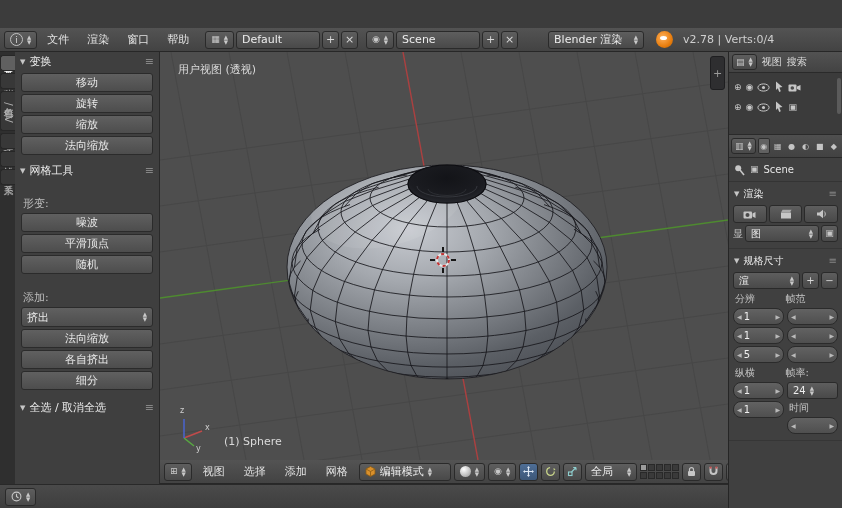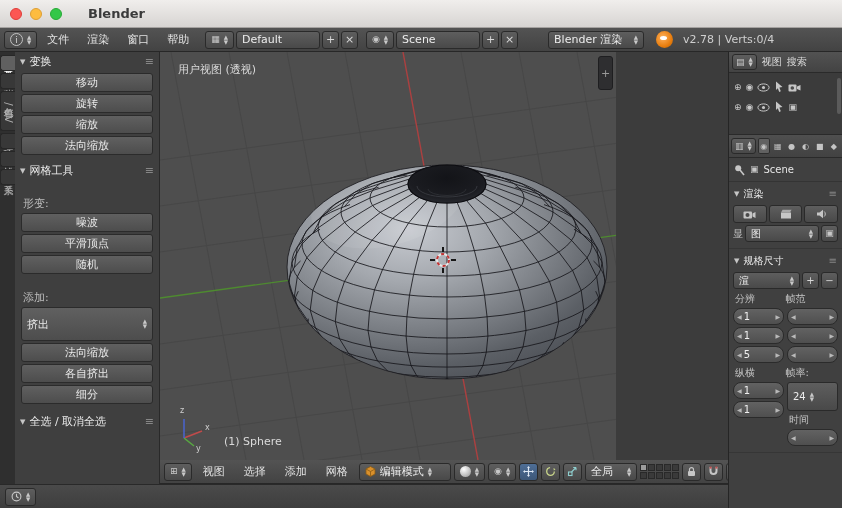--- a/index.html
+++ b/index.html
@@ -36,23 +36,23 @@
 .shelf{position:absolute;left:15px;top:52px;width:145px;height:432px;background:#3f3f3f;border-right:1px solid #292929;overflow:hidden}
 .phead{height:19px;display:flex;align-items:center;gap:4px;padding:0 5px;color:#ebebeb}
 .tri{font-size:7px;color:#c6c6c6}
 .tri::before{content:"▼"}
 .grip{margin-left:auto;color:#868686}
 .grip::before{content:"≡"}
 .sbtn{display:block;height:19px;line-height:17px;text-align:center;background:linear-gradient(#606060,#4d4d4d);border:1px solid #2b2b2b;border-radius:3px;color:#e9e9e9;margin:2px 6px;overflow:hidden;white-space:nowrap}
 .srow{display:flex;gap:2px;margin:2px 6px}
 .srow .sbtn{flex:1;margin:0}
 .slabel{color:#bdbdbd;margin:16px 8px 1px}
-.ddrow{display:flex;align-items:center;justify-content:space-between;height:19px;background:linear-gradient(#606060,#4d4d4d);border:1px solid #2b2b2b;border-radius:3px;color:#e9e9e9;margin:2px 6px;padding:16px 5px}
-
-.viewport{position:absolute;left:160px;top:52px;width:456px;height:408px;background:#4e4e4e;overflow:hidden}
+.ddrow{display:flex;align-items:center;justify-content:space-between;height:19px;background:linear-gradient(#606060,#4d4d4d);border:1px solid #2b2b2b;border-radius:3px;color:#e9e9e9;margin:2px 6px;padding:9px 5px}
+
+.viewport{position:absolute;left:160px;top:52px;width:568px;height:408px;background:#4e4e4e;overflow:hidden}
 .vp-label{position:absolute;left:18px;top:10px;color:#dadada}
 .vp-obj{position:absolute;left:64px;bottom:12px;color:#dadada}
 .vp-plus{position:absolute;right:3px;top:4px;width:15px;height:34px;background:#2e2e30;border:1px solid #1e1e20;border-radius:3px;color:#9a9a9a;display:flex;align-items:center;justify-content:center}
 .vp-plus::before{content:"+"}
 .axl{position:absolute;color:#cfcfcf;font-size:8px}
 
 .vheader{position:absolute;left:160px;top:460px;width:568px;height:24px;gap:3px;padding:0 4px}
 .timeline{position:absolute;left:0;top:484px;width:728px;height:24px;background:linear-gradient(#4a4a4a,#3e3e3e);border-top:1px solid #292929;display:flex;align-items:center;gap:4px;padding:0 5px}
 .ibtn{width:19px;height:18px;flex:none;display:flex;align-items:center;justify-content:center;background:linear-gradient(#5e5e5e,#494949);border:1px solid #2a2a2a;border-radius:3px}
 .ibtn.active{background:linear-gradient(#4e6e96,#3d5778)}
@@ -79,26 +79,20 @@
 .numf::after{content:"▶";font-size:6px;color:#b9b9b9;margin-left:auto}
 .fgrid{display:flex;gap:3px;margin:2px 4px}
 .fcol{flex:1;display:flex;flex-direction:column;gap:2px;min-width:0}
 svg.ic{display:block;flex:none}
 </style>
 </head>
 <body>
 
 <div id="app">
 
-  <div class="titlebar">
-    <span class="tl r"></span>
-    <span class="tl y"></span>
-    <span class="tl g"></span>
-    <span class="tb-title">Blender</span>
-  </div>
 
   <div class="hbar" style="position:absolute;left:0;top:28px;width:842px;height:24px;padding:0 4px;gap:2px">
     <span class="dd">
         <span class="circ-i"></span>
         <span class="ud"></span>
       </span>
     <span class="menu">文件</span>
     <span class="menu">渲染</span>
     <span class="menu">窗口</span>
     <span class="menu">帮助</span>
@@ -517,21 +511,21 @@
       <div class="fgrid">
         <div class="fcol">
           <span class="numf">
               <span>1</span>
             </span>
           <span class="numf">
               <span>1</span>
             </span>
         </div>
         <div class="fcol">
-          <span class="dd" style="height:29px;justify-content:flex-start">
+          <span class="dd" style="height:17px;justify-content:flex-start">
               <span class="lab">24</span>
               <span class="ud"></span>
             </span>
           <span style="color:#c3c3c3;margin-left:2px">时间</span>
           <span class="numf"></span>
         </div>
       </div>
     </div>
   </div>
 

